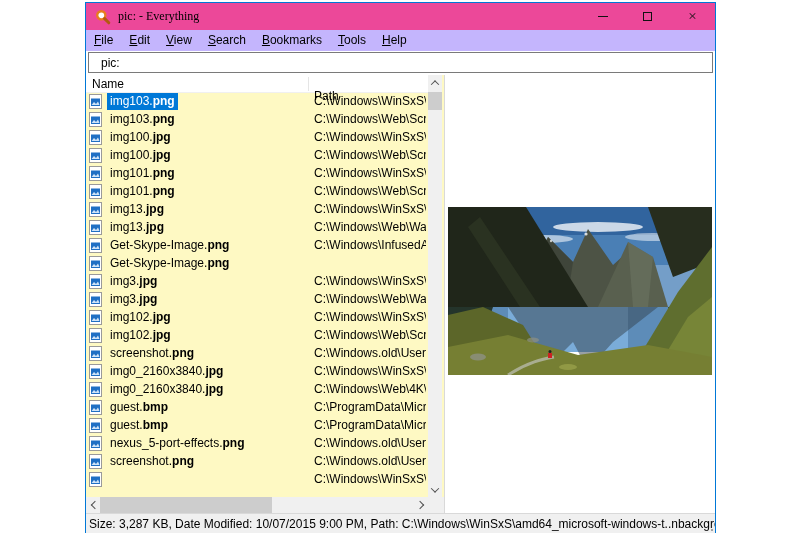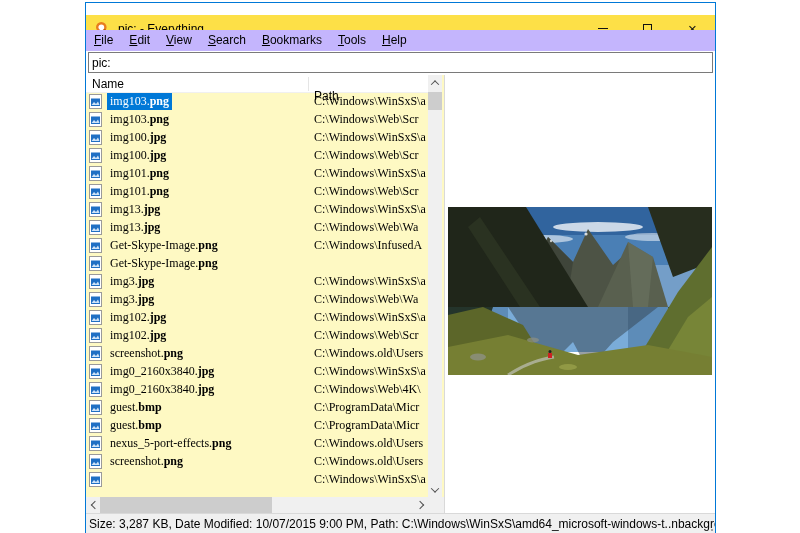--- a/index.html
+++ b/index.html
@@ -2,47 +2,47 @@
 <html><head>
 <meta charset="utf-8">
 <style>
   * { margin:0; padding:0; box-sizing:border-box; }
   html,body { width:800px; height:533px; background:#ffffff; overflow:hidden;
     font-family:"Liberation Sans", sans-serif; font-size:12px; color:#000; }
   .window { position:absolute; left:85px; top:2px; width:631px; height:533px;
     border:1px solid #0078d7; background:#fff; }
 
   
-  .titlebar { position:absolute; left:0; top:12px; right:0; height:27px; display:flex; align-items:center; background:#fde047; }
+  .titlebar { position:absolute; left:0; top:0; right:0; height:27px; display:flex; align-items:center; background:#ec4899;font-family:Liberation Serif, serif; }
   .app-icon { width:16px; height:16px; margin-left:9px; flex:0 0 auto; }
   .title-text { margin-left:7px; font-size:12px; }
   .caption-buttons { margin-left:auto; display:flex; height:100%; }
   .cap-btn { width:45px; height:100%; display:flex; align-items:center; justify-content:center; color:#111; }
   .min-glyph { display:block; width:10px; height:0; border-bottom:1px solid #111; }
   .max-glyph { display:block; width:9px; height:9px; border:1px solid #111; }
   .close-glyph { font-size:15px; line-height:15px; }
 
   
   .menubar { position:absolute; left:0; top:27px; right:0; height:21px; display:flex; align-items:center; background:#c4b5fd; }
   .menu-item { display:inline-block; padding:2px 8px 3px 8px; }
   .menu-item::first-letter { text-decoration:underline; }
 
   
   .search-row { position:absolute; left:0; top:48px; right:0; height:24px; }
   .search-input { position:absolute; left:2px; right:2px; top:1px; height:21px;
-    border:1px solid #7a7a7a; padding:0 3px; font-family:"Liberation Sans",sans-serif; font-size:12px; outline:none; }
+    border:1px solid #7a7a7a; padding:0 12px; font-family:"Liberation Sans",sans-serif; font-size:12px; outline:none; }
 
   
   .listview { position:absolute; left:0; top:72px; width:358px; bottom:21px; background:#fef9c3; }
   .col-header { position:absolute; left:0; top:0; right:16px; height:18px; background:#fff; border-bottom:1px solid #f0f0f0; }
   .col-name { position:absolute; left:6px; top:1px; line-height:17px; }
   .col-path { position:absolute; left:228px; top:13px; line-height:17px;text-align:center; }
   .col-sep { position:absolute; left:222px; top:2px; height:14px; width:1px; background:#e5e5e5; }
   .rows { position:absolute; left:0; top:18px; right:16px; bottom:16px; overflow:hidden; }
-  .row { position:relative; height:18px; white-space:nowrap;font-family:Liberation Serif, serif; }
+  .row { position:relative; height:18px; white-space:nowrap; }
   .file-icon { position:absolute; left:3px; top:1px; width:13px; height:15px; }
   .name-label { display:inline-block; margin-left:21px; padding:0 3px; line-height:17px; }
   .name-ext { font-weight:bold; }
   .row.selected .name-label { background:#0078d7; color:#fff; }
   .path { position:absolute; left:228px; top:0; width:112px; line-height:17px; overflow:hidden; }
 
   
   .vscroll { position:absolute; left:342px; top:0; width:14px; bottom:16px; background:#f0f0f0; }
   .vthumb { position:absolute; left:0; top:17px; width:14px; height:18px; background:#cdcdcd; }
   .sb-btn { position:absolute; width:14px; height:15px; display:flex; align-items:center; justify-content:center; }

